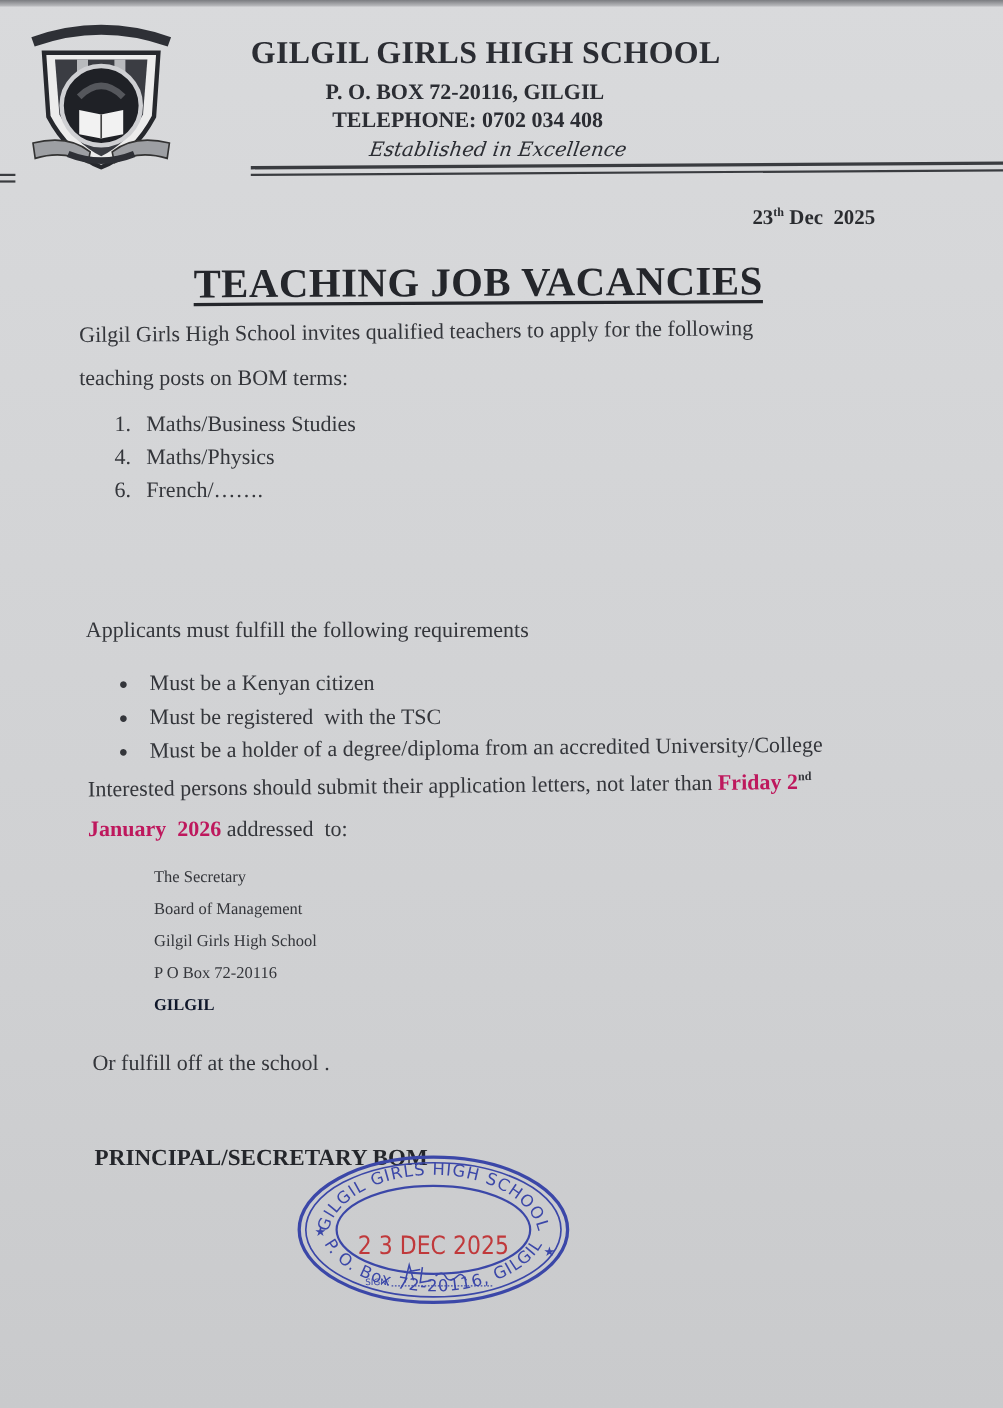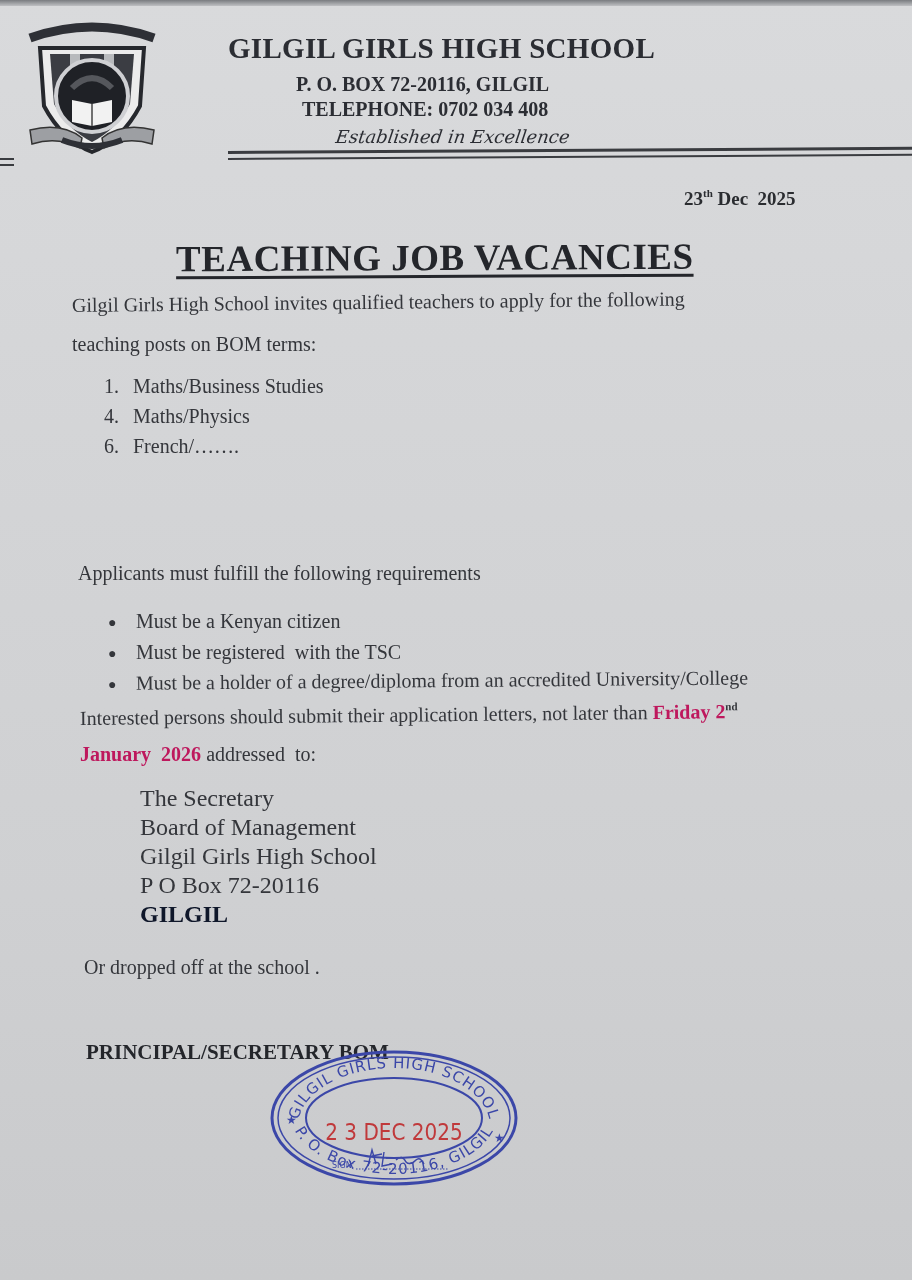--- a/index.html
+++ b/index.html
@@ -32,21 +32,21 @@
   .vacancies .num { display:inline-block; width:29px; }
   .req-intro { left:78px; top:562px; }
   .reqs { left:108px; top:606px; margin:0; padding:0; list-style:none; }
   .reqs li { font-size:20px; height:31px; line-height:31px; white-space:nowrap; color:#34363b; }
   .reqs .bullet { display:inline-block; width:28px; font-size:14px; vertical-align:1px; }
   .reqs li:nth-child(3) { transform:rotate(-0.5deg); transform-origin:left; }
   .submit1 { left:80px; top:707px; transform:rotate(-0.6deg); transform-origin:left; }
   .submit2 { left:80px; top:743px; }
   b { font-weight:bold; color:#be185d; }
   .addr { left:140px; top:784px; }
-  .addr div { font-size:24px; height:29px; line-height:29px; white-space:nowrap; color:#34363b; }
+  .addr div { font-size:15px; height:29px; line-height:29px; white-space:nowrap; color:#34363b; }
   .addr .bold { font-weight:bold; color:#0f172a; }
   .dropped { left:84px; top:956px; }
   .sig { left:86px; top:1040px; font-size:21px; font-weight:bold; white-space:nowrap; color:#24262b; }
   .stamp { left:268px; top:1048px; width:252px; height:140px; }
 </style>
 </head>
 <body>
 
 <div class="topedge"></div>
 
@@ -100,21 +100,21 @@
 <div class="abs para submit2"><b style="white-space:pre">January  2026</b><span style="white-space:pre"> addressed  to:</span></div>
 
 <div class="abs addr">
   <div>The Secretary</div>
   <div>Board of Management</div>
   <div>Gilgil Girls High School</div>
   <div>P O Box 72-20116</div>
   <div class="bold">GILGIL</div>
 </div>
 
-<div class="abs para dropped">Or dropped off at the school .</div>
+<div class="abs para dropped">Or fulfill off at the school .</div>
 
 <div class="abs sig">PRINCIPAL/SECRETARY BOM</div>
 
 <div class="abs stamp">
   <svg width="252" height="140" viewBox="0 0 252 140">
     <defs>
       <path id="topArc" d="M30 78 A96 58 0 0 1 222 78"></path>
       <path id="botArc" d="M22 64 A104 62 0 0 0 230 64"></path>
     </defs>
     <ellipse cx="126" cy="70" rx="122" ry="66" fill="none" stroke="#3b47a8" stroke-width="3"></ellipse>

